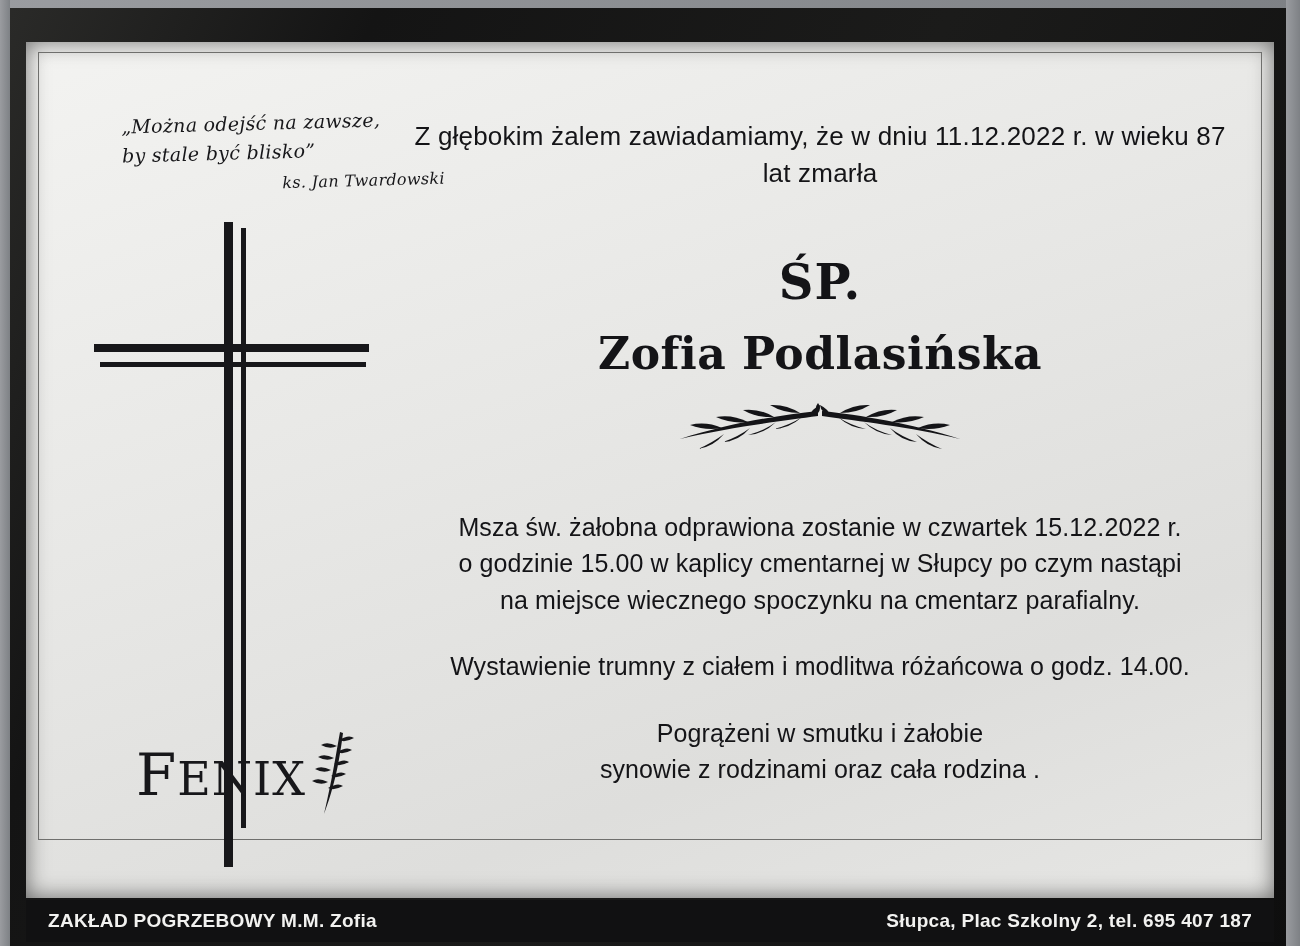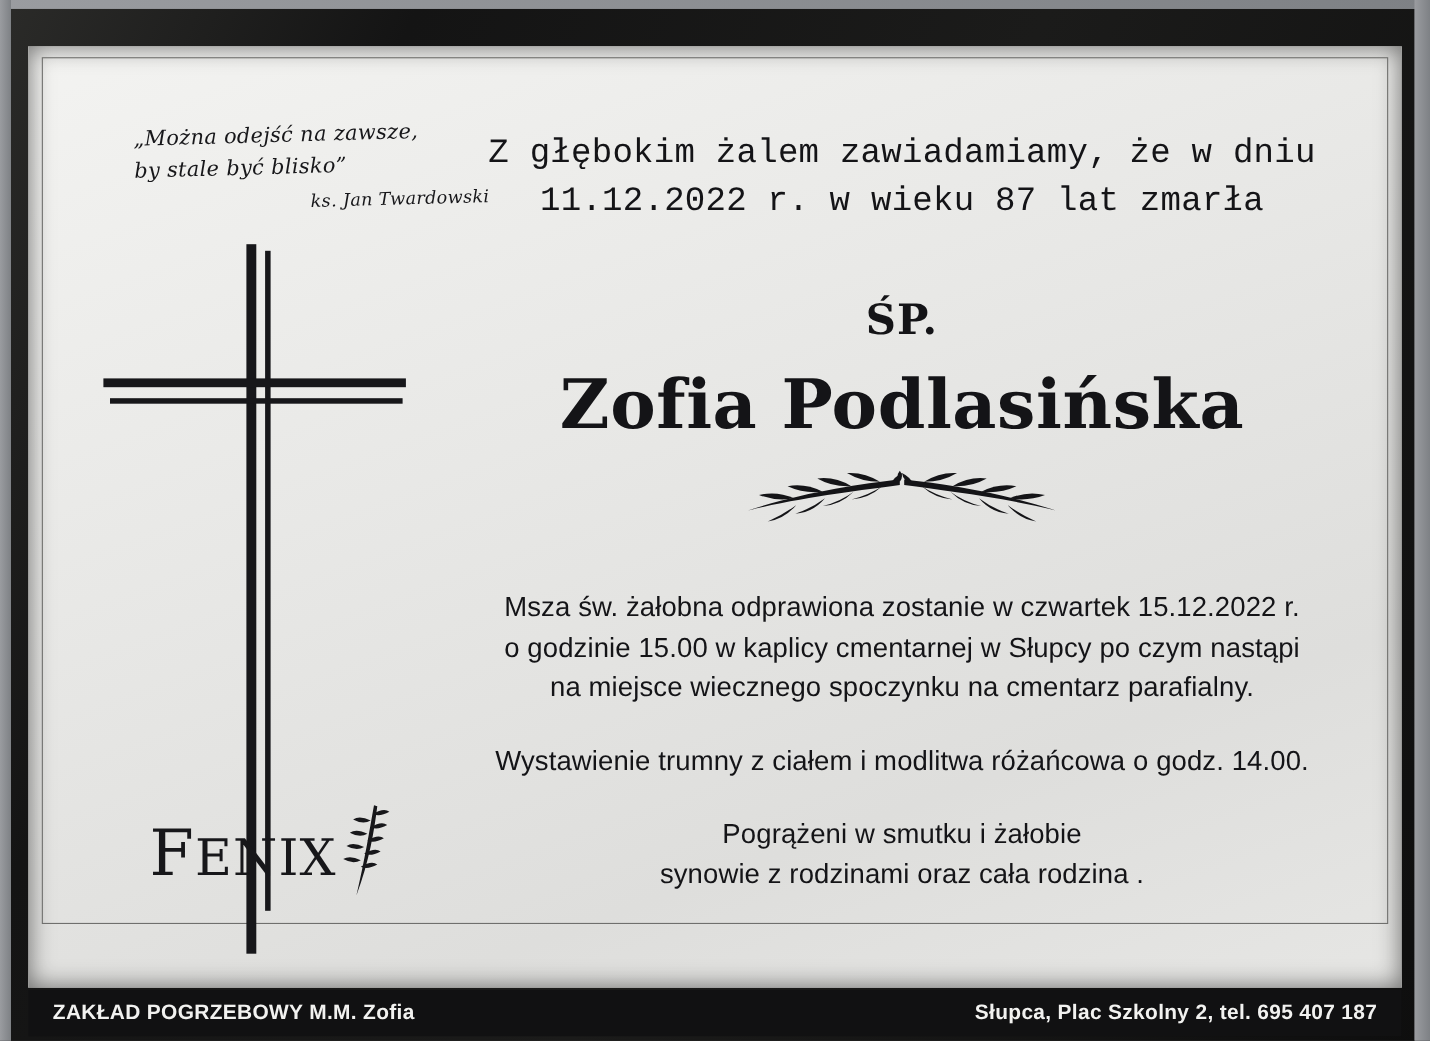--- a/index.html
+++ b/index.html
@@ -104,37 +104,37 @@
   
   #main-text {
     position: absolute;
     left: 380px;
     top: 76px;
     width: 828px;
     text-align: center;
     color: #141417;
   }
   .intro {
-    font-family: Liberation Mono, monospace;
-    font-size: 31px;
+    font-family: Liberation Sans, sans-serif;
+    font-size: 26px;
     line-height: 1.42;
     letter-spacing: 0.2px;
   }
   #sp {
     margin-top: 62px;
     font-family: "DejaVu Serif", serif;
     font-weight: bold;
-    font-size: 38px;
+    font-size: 48px;
     letter-spacing: 1px;
   }
   #deceased-name {
     margin-top: 18px;
     font-family: "DejaVu Serif", serif;
     font-weight: bold;
-    font-size: 62px;
+    font-size: 44px;
     letter-spacing: 0.5px;
     white-space: nowrap;
   }
 
   
   #ornament {
     margin-top: 10px;
     height: 70px;
     display: flex;
     align-items: center;

